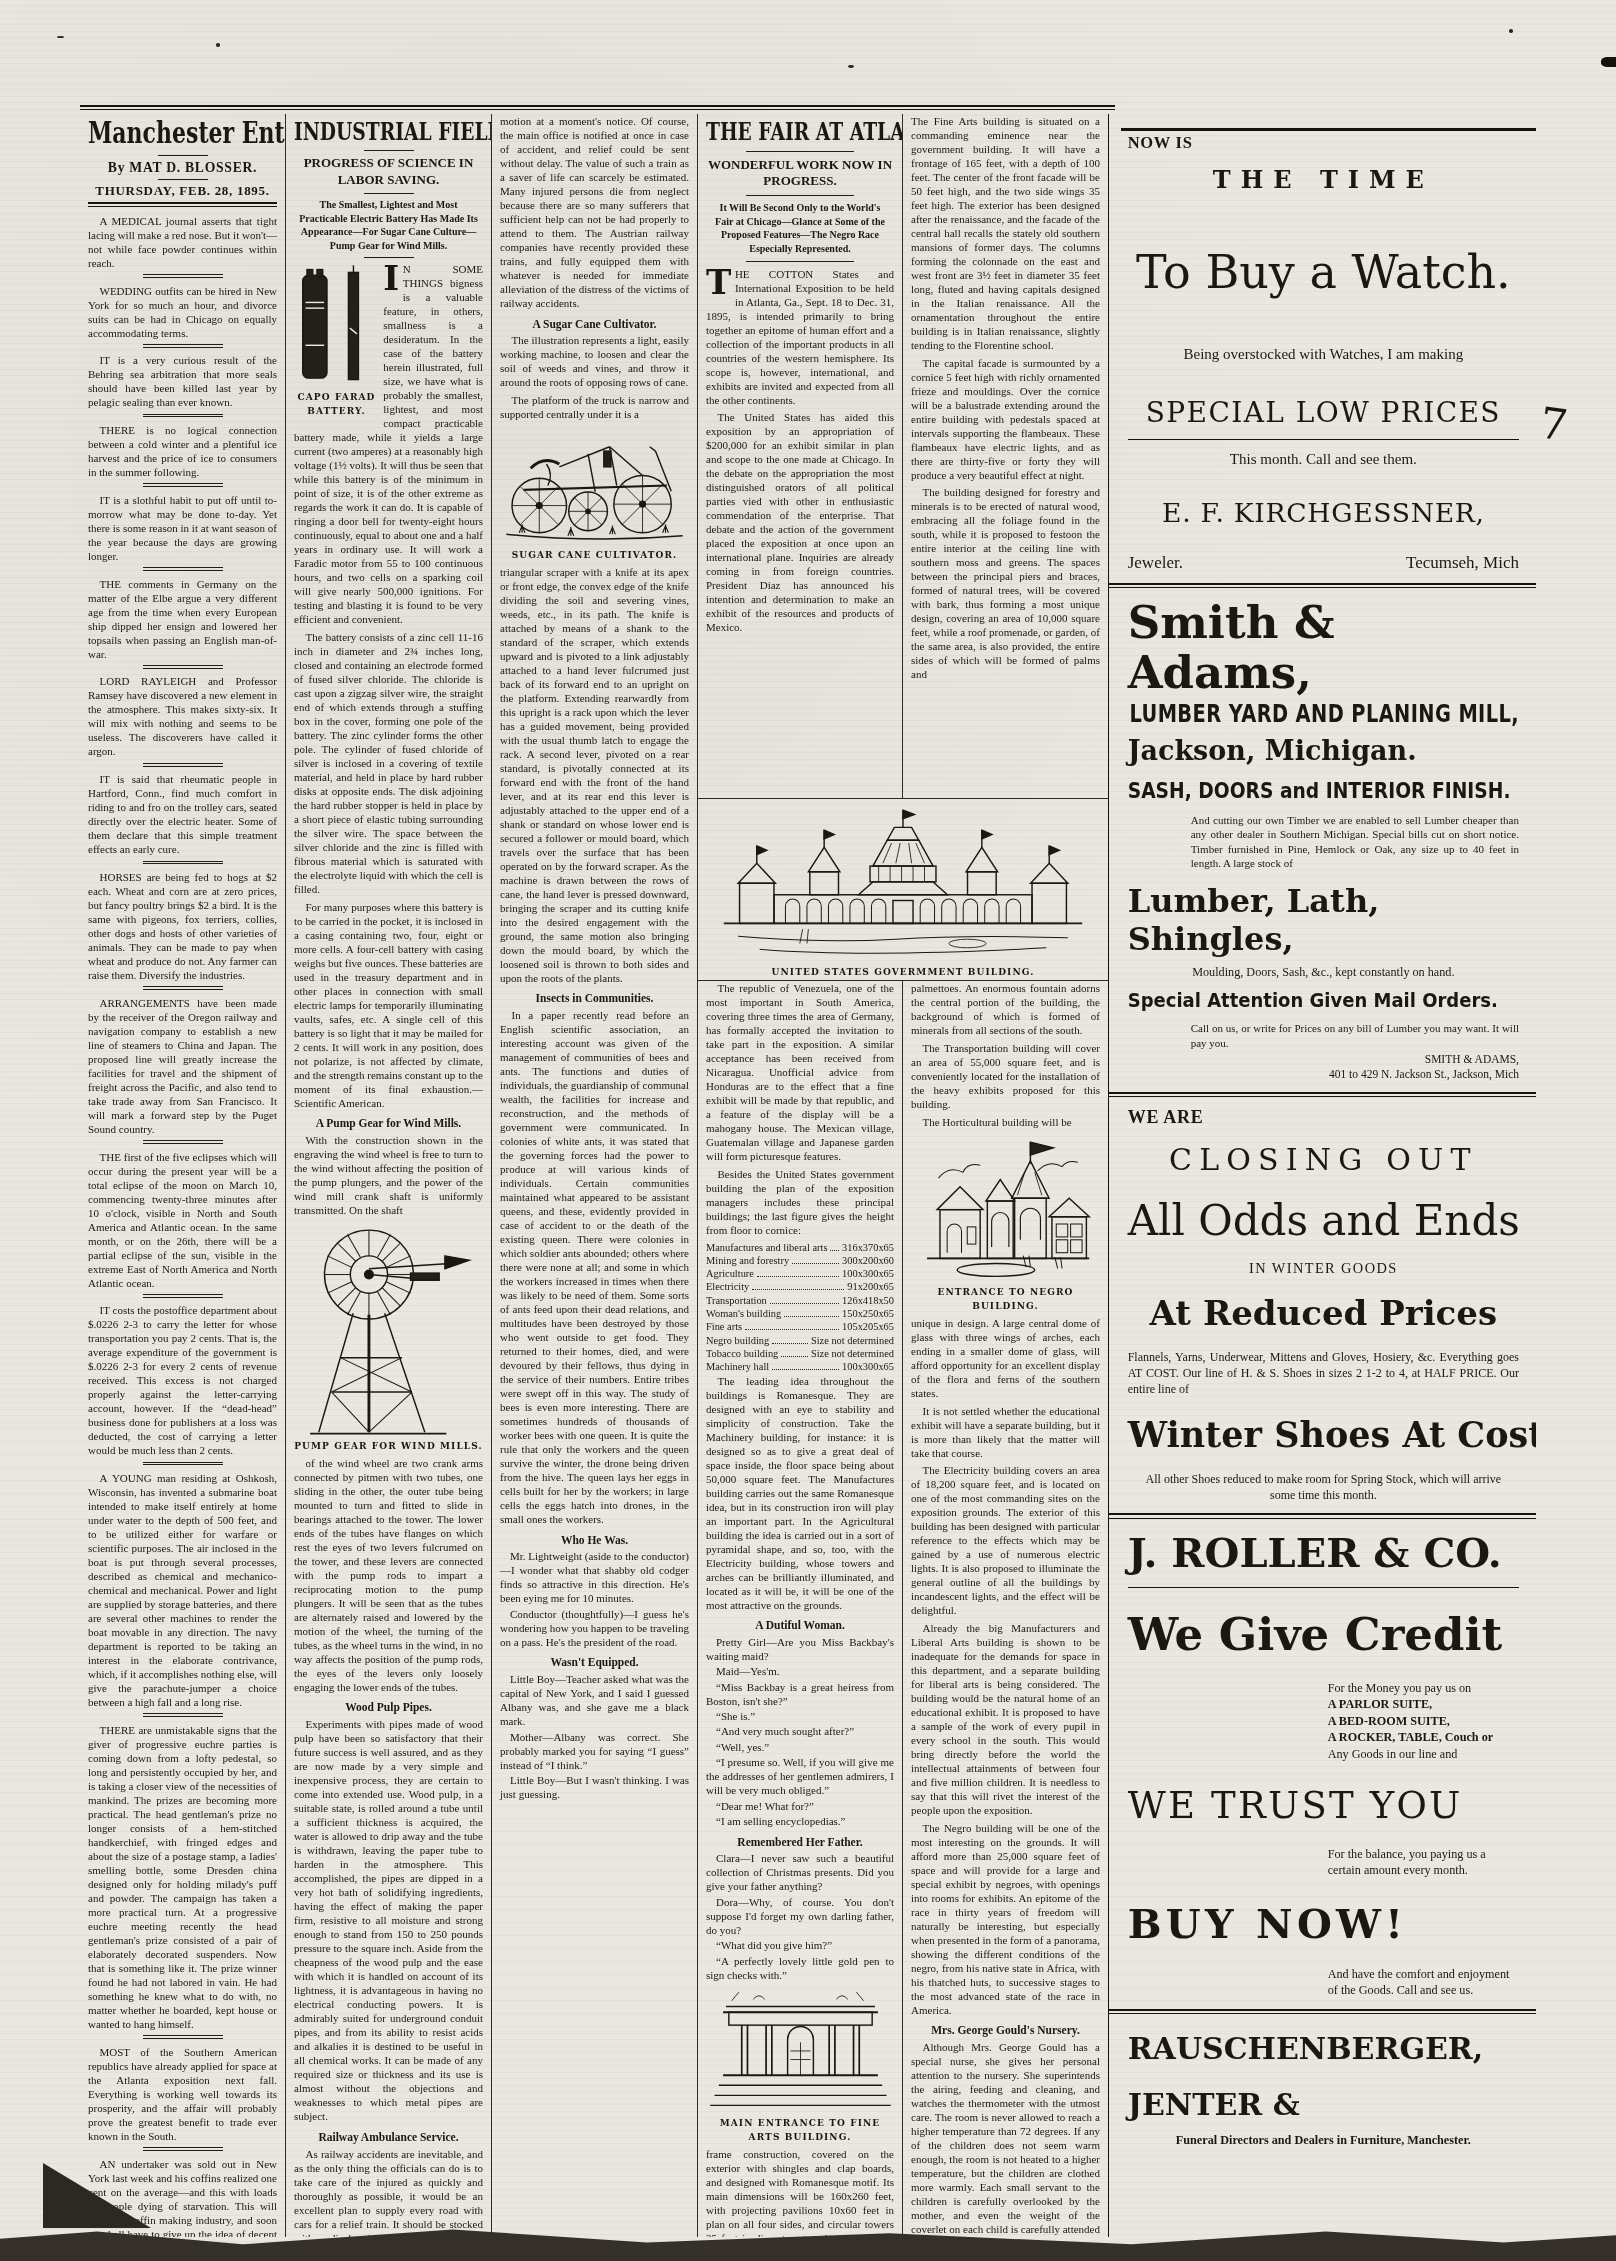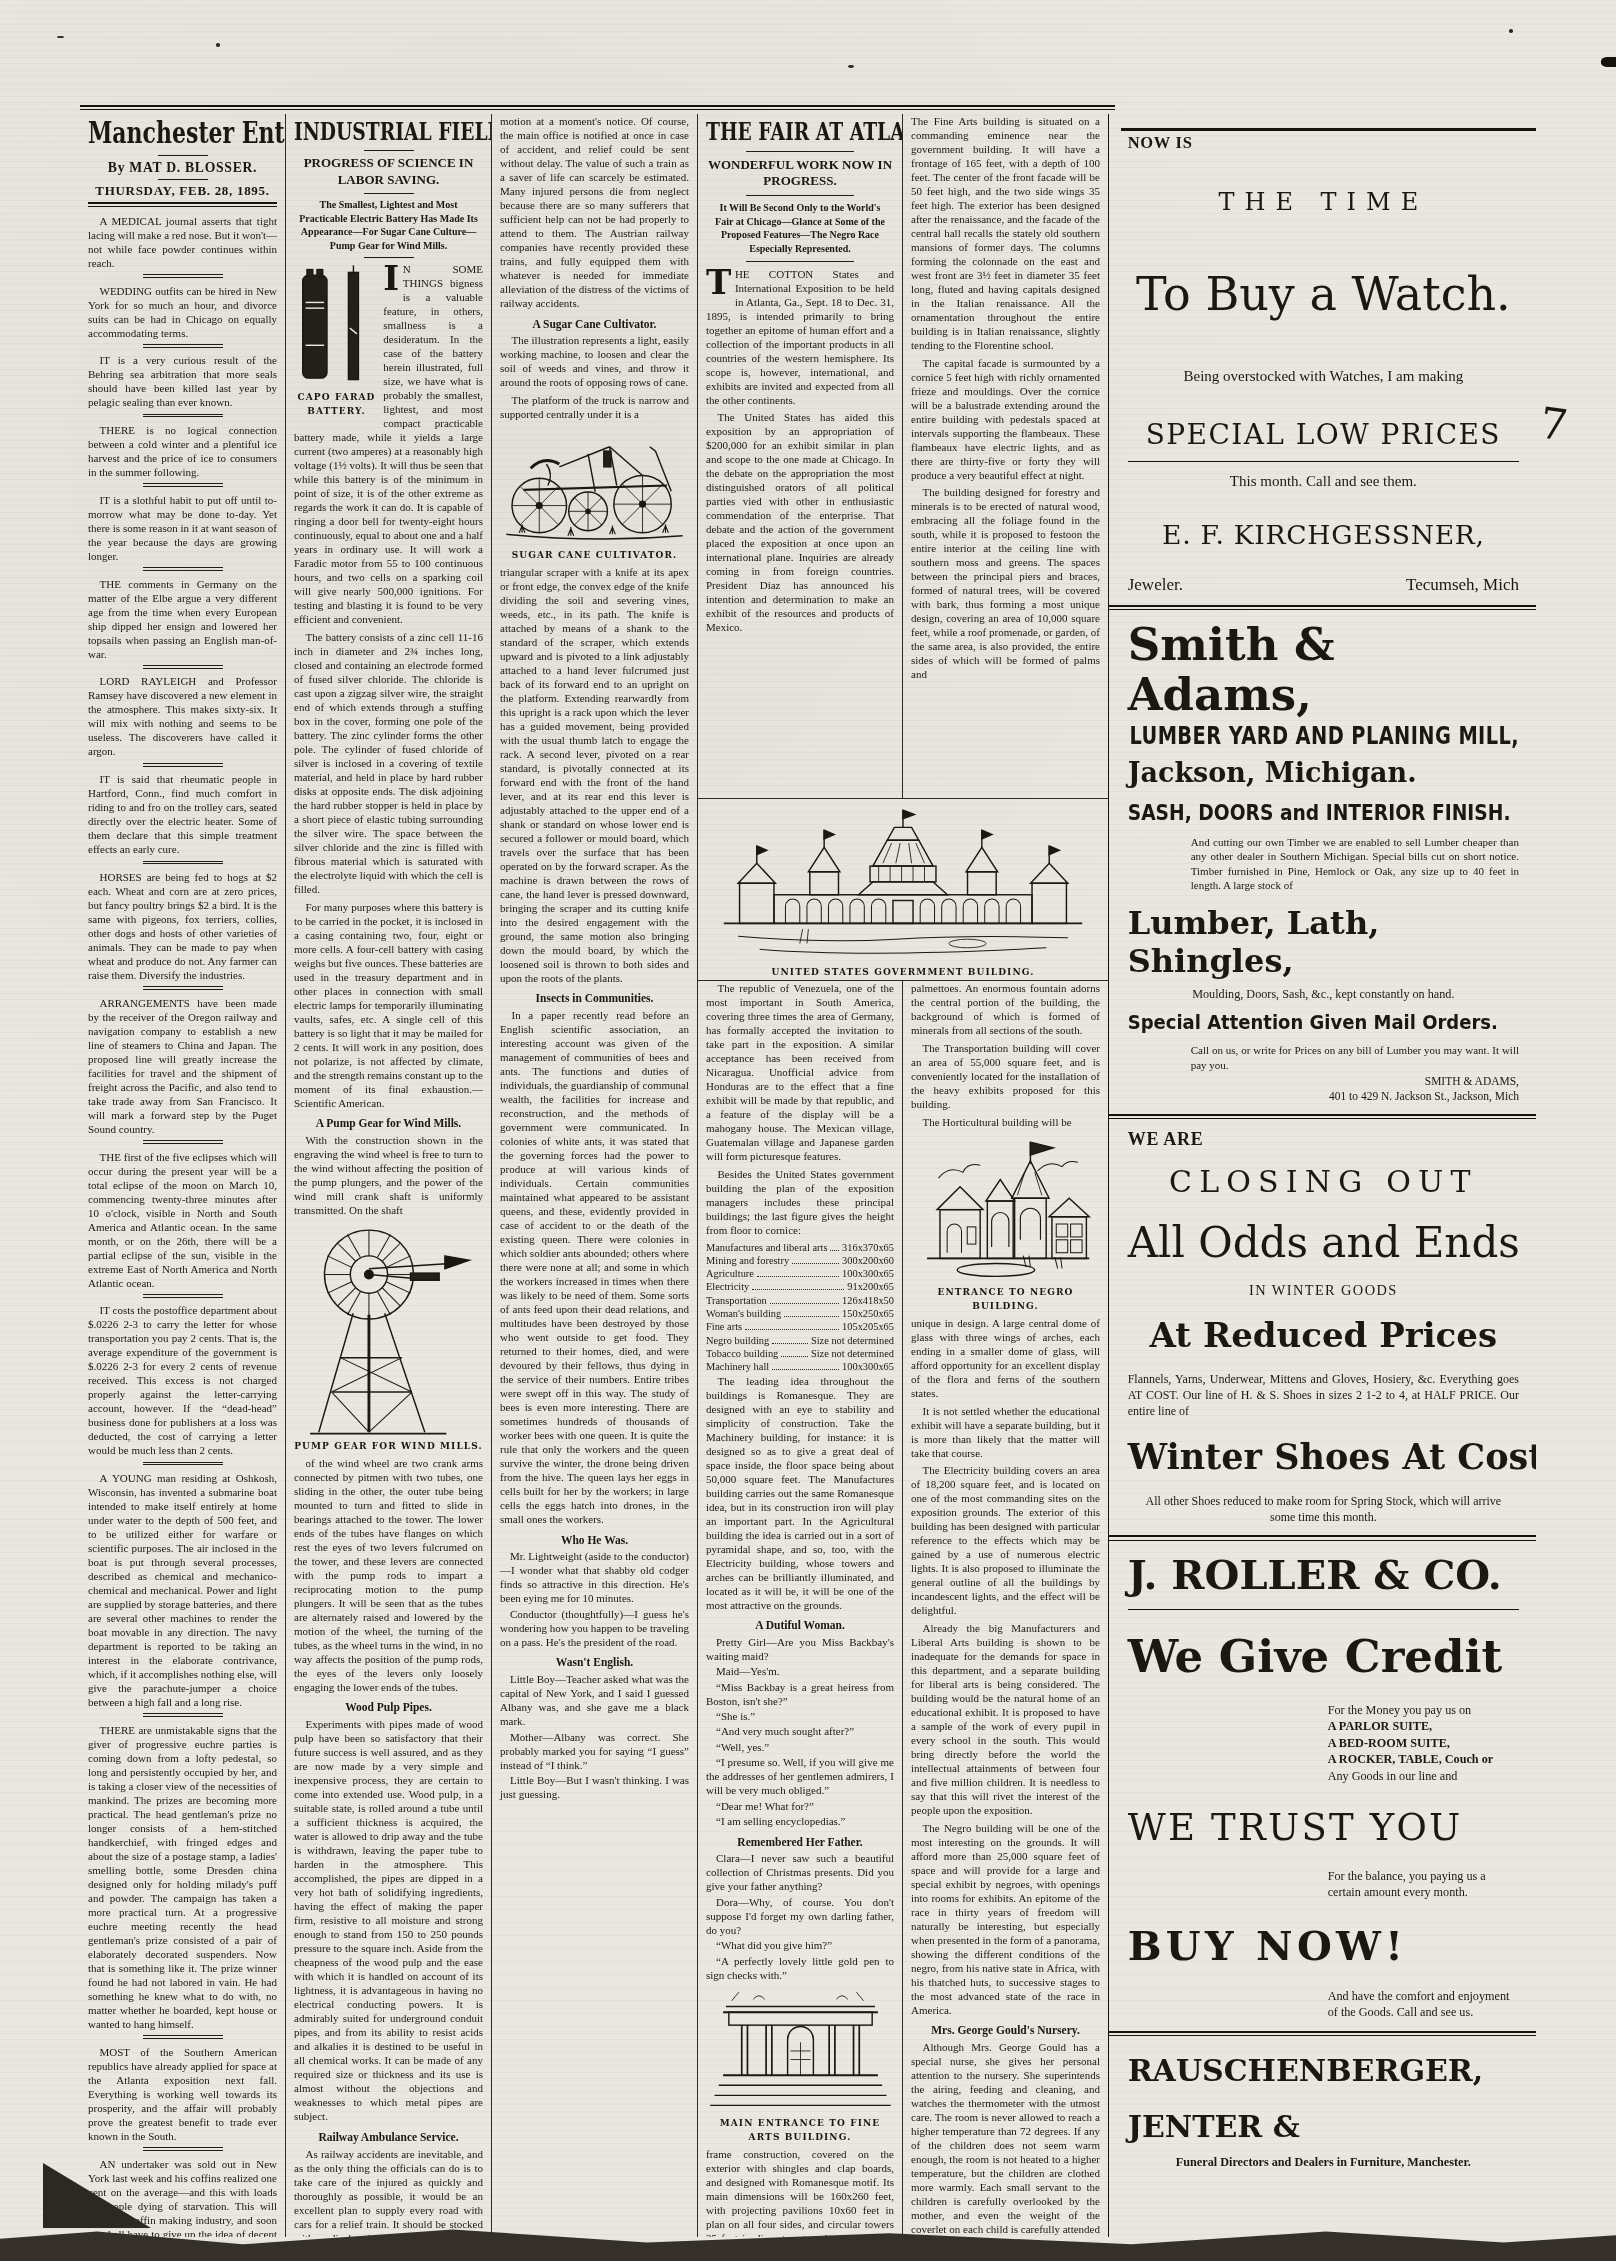--- a/index.html
+++ b/index.html
@@ -46,21 +46,21 @@
   .dlg{text-indent:10px;margin-bottom:1.4px;}
 
   .bldg-row{display:flex;align-items:baseline;font-size:10.4px;line-height:13.3px;}
   .bldg-dots{flex:1;border-bottom:1.4px dotted #2b271f;margin:0 2.9px 2.2px;}
   .bldg-size{white-space:nowrap;}
 
   
   .adcol{font-family:"Liberation Serif",serif;}
   .ad-rule{border-top:2.9px solid #16130e;border-bottom:0.9px solid #16130e;height:2.2px;margin:10px -17px 10px -18.7px;}
   .a-nowis{font-weight:bold;font-size:16.5px;letter-spacing:0.7px;}
-  .a-thetime{font-family:"DejaVu Serif",serif;font-weight:normal;text-align:center;font-size:24px;letter-spacing:10px;margin:35px 0 0;}
+  .a-thetime{font-family:"DejaVu Serif",serif;font-weight:bold;text-align:center;font-size:24px;letter-spacing:10px;margin:12px 0 0;}
   .a-buy{font-family:"DejaVu Serif",serif;text-align:center;font-size:46px;line-height:56px;margin:50px 0 0;white-space:nowrap;}
   .a-being{text-align:center;font-size:15px;margin:46px 0 0;}
   .a-special{font-family:"DejaVu Serif",serif;text-align:center;font-size:28px;letter-spacing:1.4px;margin:33px 0 0;white-space:nowrap;border-bottom:1.1px solid #16130e;padding-bottom:10px;}
   .a-month{text-align:center;font-size:15px;margin:11.5px 0 0;}
   .a-kirch{font-family:"DejaVu Serif",serif;text-align:center;font-size:26.6px;letter-spacing:0.7px;margin:29px 0 0;white-space:nowrap;}
   .a-jrow{display:flex;justify-content:space-between;font-weight:normal;font-size:17px;margin:24.4px 0 0;}
   .a-smith{font-family:"DejaVu Serif",serif;font-weight:bold;font-size:45px;line-height:50px;margin:7.2px 0 0;}
   .a-yard{font-family:"DejaVu Sans",sans-serif;font-weight:bold;text-align:right;font-size:19.4px;letter-spacing:0.4px;margin:4.3px 0 0;transform:scaleY(1.25);transform-origin:center;}
   .a-jackson{font-family:"DejaVu Serif",serif;font-weight:bold;font-size:27px;margin:10px 0 0;}
   .a-block{font-size:11px;line-height:14.4px;text-align:justify;margin:11.5px 0 0 63px;text-indent:0;}
@@ -281,21 +281,21 @@
         <figcaption>SUGAR CANE CULTIVATOR.</figcaption>
       </figure>
 
       <p class="nohang">triangular scraper with a knife at its apex or front edge, the convex edge of the knife dividing the soil and severing vines, weeds, etc., in its path. The knife is attached by means of a shank to the standard of the scraper, which extends upward and is pivoted to a link adjustably attached to a hand lever fulcrumed just back of its forward end to an upright on the platform. Extending rearwardly from this upright is a rack upon which the lever has a guided movement, being provided with the usual thumb latch to engage the rack. A second lever, pivoted on a rear standard, is pivotally connected at its forward end with the front of the hand lever, and at its rear end this lever is adjustably attached to the upper end of a shank or standard on whose lower end is secured a follower or mould board, which travels over the surface that has been operated on by the forward scraper. As the machine is drawn between the rows of cane, the hand lever is pressed downward, bringing the scraper and its cutting knife into the desired engagement with the ground, the same motion also bringing down the mould board, by which the loosened soil is thrown to both sides and upon the roots of the plants.</p>
       <div class="subhead">Insects in Communities.</div>
       <p>In a paper recently read before an English scientific association, an interesting account was given of the management of communities of bees and ants. The functions and duties of individuals, the guardianship of communal wealth, the facilities for increase and reconstruction, and the methods of government were communicated. In colonies of white ants, it was stated that the governing forces had the power to produce at will various kinds of individuals. Certain communities maintained what appeared to be assistant queens, and these, evidently provided in case of accident to or the death of the existing queen. There were colonies in which soldier ants abounded; others where there were none at all; and some in which the workers increased in times when there was likely to be need of them. Some sorts of ants feed upon their dead relations, and multitudes have been destroyed by those who went outside to get food. They returned to their homes, died, and were devoured by their fellows, thus dying in the service of their numbers. Entire tribes were swept off in this way. The study of bees is even more interesting. There are sometimes hundreds of thousands of worker bees with one queen. It is quite the rule that only the workers and the queen survive the winter, the drone being driven from the hive. The queen lays her eggs in cells built for her by the workers; in large cells the eggs hatch into drones, in the small ones the workers.</p>
 
       <div class="subhead">Who He Was.</div>
       <p class="dlg">Mr. Lightweight (aside to the conductor)—I wonder what that shabby old codger finds so attractive in this direction. He's been eying me for 10 minutes.</p>
       <p class="dlg">Conductor (thoughtfully)—I guess he's wondering how you happen to be traveling on a pass. He's the president of the road.</p>
-      <div class="subhead">Wasn't English.</div>
+      <div class="subhead">Wasn't Equipped.</div>
       <p class="dlg">Little Boy—Teacher asked what was the capital of New York, and I said I guessed Albany was, and she gave me a black mark.</p>
       <p class="dlg">Mother—Albany was correct. She probably marked you for saying “I guess” instead of “I think.”</p>
       <p class="dlg">Little Boy—But I wasn't thinking. I was just guessing.</p>
     </div>
 
     <div class="fairwrap">
       <div class="fcol fr1 vr">
         <div class="sec-title">THE FAIR AT ATLANTA</div>
         <div class="thin-rule"></div>
         <div class="sec-sub">WONDERFUL WORK NOW IN PROGRESS.</div>

